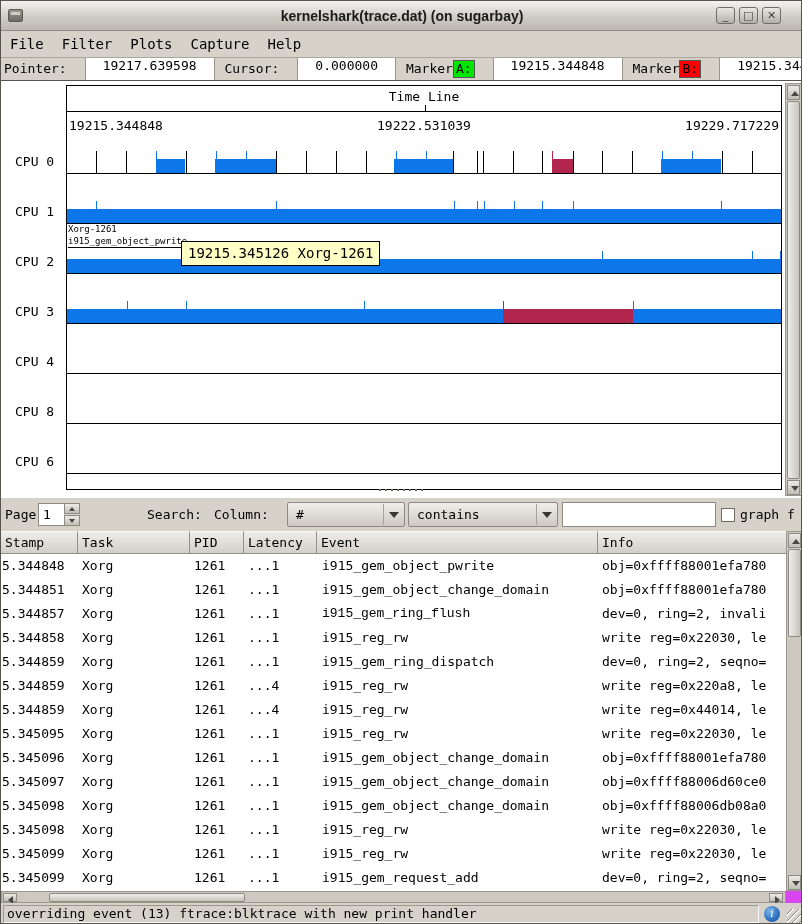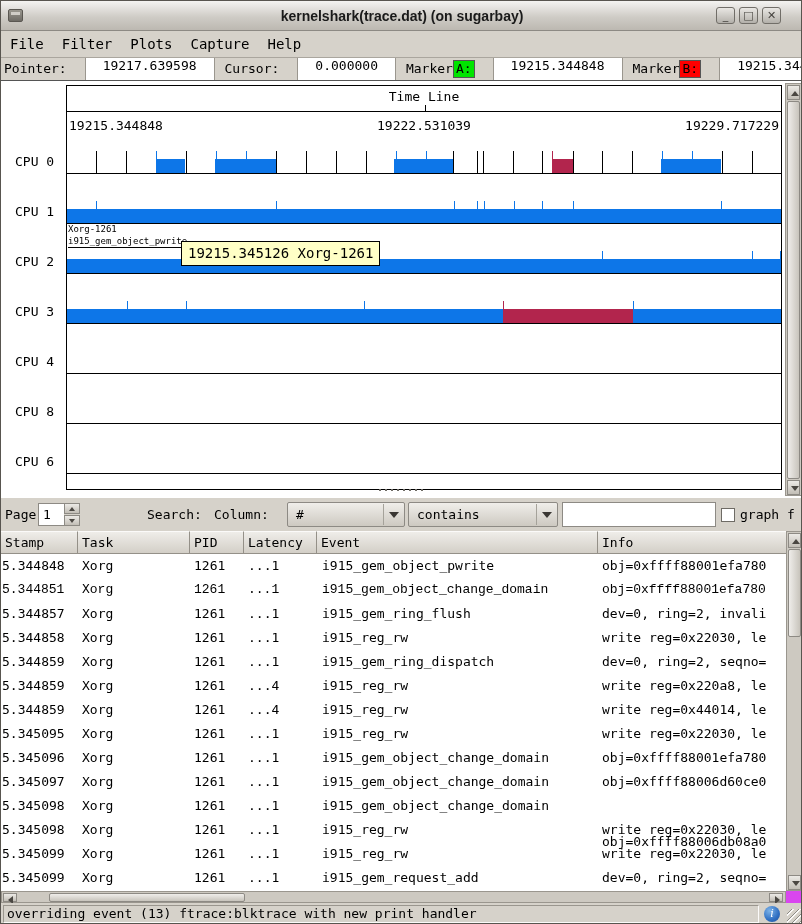--- a/index.html
+++ b/index.html
@@ -281,34 +281,34 @@
 
   <div id="table-body" class="abs">
       <div class="trow" style="top: 0px;">
         <div class="tcell" style="left: 1px; width: 76px;">5.344848</div>
         <div class="tcell" style="left: 81px; width: 108px;">Xorg</div>
         <div class="tcell" style="left: 193px; width: 50px;">1261</div>
         <div class="tcell" style="left: 247px; width: 69px;">...1</div>
         <div class="tcell" style="left: 321px; width: 276px;">i915_gem_object_pwrite</div>
         <div class="tcell" style="left: 601px; width: 185px;">obj=0xffff88001efa780</div>
       </div>
-      <div class="trow" style="top: 24px; font-family: Liberation Mono, monospace;">
+      <div class="trow" style="top: 24px;">
         <div class="tcell" style="left: 1px; width: 76px;">5.344851</div>
         <div class="tcell" style="left: 81px; width: 108px;">Xorg</div>
         <div class="tcell" style="left: 193px; width: 50px;">1261</div>
         <div class="tcell" style="left: 247px; width: 69px;">...1</div>
         <div class="tcell" style="left: 321px; width: 276px;">i915_gem_object_change_domain</div>
         <div class="tcell" style="left: 601px; width: 185px;">obj=0xffff88001efa780</div>
       </div>
       <div class="trow" style="top: 48px;">
         <div class="tcell" style="left: 1px; width: 76px;">5.344857</div>
         <div class="tcell" style="left: 81px; width: 108px;">Xorg</div>
         <div class="tcell" style="left: 193px; width: 50px;">1261</div>
         <div class="tcell" style="left: 247px; width: 69px;">...1</div>
-        <div class="tcell" style="left: 321px; width: 276px;">i915_gem_ring_flush</div>
+        <div class="tcell" style="left: 321px; width: 276px; font-family: Liberation Mono, monospace;">i915_gem_ring_flush</div>
         <div class="tcell" style="left: 601px; width: 185px;">dev=0, ring=2, invali</div>
       </div>
       <div class="trow" style="top: 72px;">
         <div class="tcell" style="left: 1px; width: 76px;">5.344858</div>
         <div class="tcell" style="left: 81px; width: 108px;">Xorg</div>
         <div class="tcell" style="left: 193px; width: 50px;">1261</div>
         <div class="tcell" style="left: 247px; width: 69px;">...1</div>
         <div class="tcell" style="left: 321px; width: 276px;">i915_reg_rw</div>
         <div class="tcell" style="left: 601px; width: 185px;">write reg=0x22030, le</div>
       </div>
@@ -359,21 +359,21 @@
         <div class="tcell" style="left: 247px; width: 69px;">...1</div>
         <div class="tcell" style="left: 321px; width: 276px;">i915_gem_object_change_domain</div>
         <div class="tcell" style="left: 601px; width: 185px;">obj=0xffff88006d60ce0</div>
       </div>
       <div class="trow" style="top: 240px;">
         <div class="tcell" style="left: 1px; width: 76px;">5.345098</div>
         <div class="tcell" style="left: 81px; width: 108px;">Xorg</div>
         <div class="tcell" style="left: 193px; width: 50px;">1261</div>
         <div class="tcell" style="left: 247px; width: 69px;">...1</div>
         <div class="tcell" style="left: 321px; width: 276px;">i915_gem_object_change_domain</div>
-        <div class="tcell" style="left: 601px; width: 185px; margin-top: 36px;">obj=0xffff88006db08a0</div>
+        <div class="tcell" style="left: 601px; width: 185px;">obj=0xffff88006db08a0</div>
       </div>
       <div class="trow" style="top: 264px;">
         <div class="tcell" style="left: 1px; width: 76px;">5.345098</div>
         <div class="tcell" style="left: 81px; width: 108px;">Xorg</div>
         <div class="tcell" style="left: 193px; width: 50px;">1261</div>
         <div class="tcell" style="left: 247px; width: 69px;">...1</div>
         <div class="tcell" style="left: 321px; width: 276px;">i915_reg_rw</div>
         <div class="tcell" style="left: 601px; width: 185px;">write reg=0x22030, le</div>
       </div>
       <div class="trow" style="top: 288px;">

